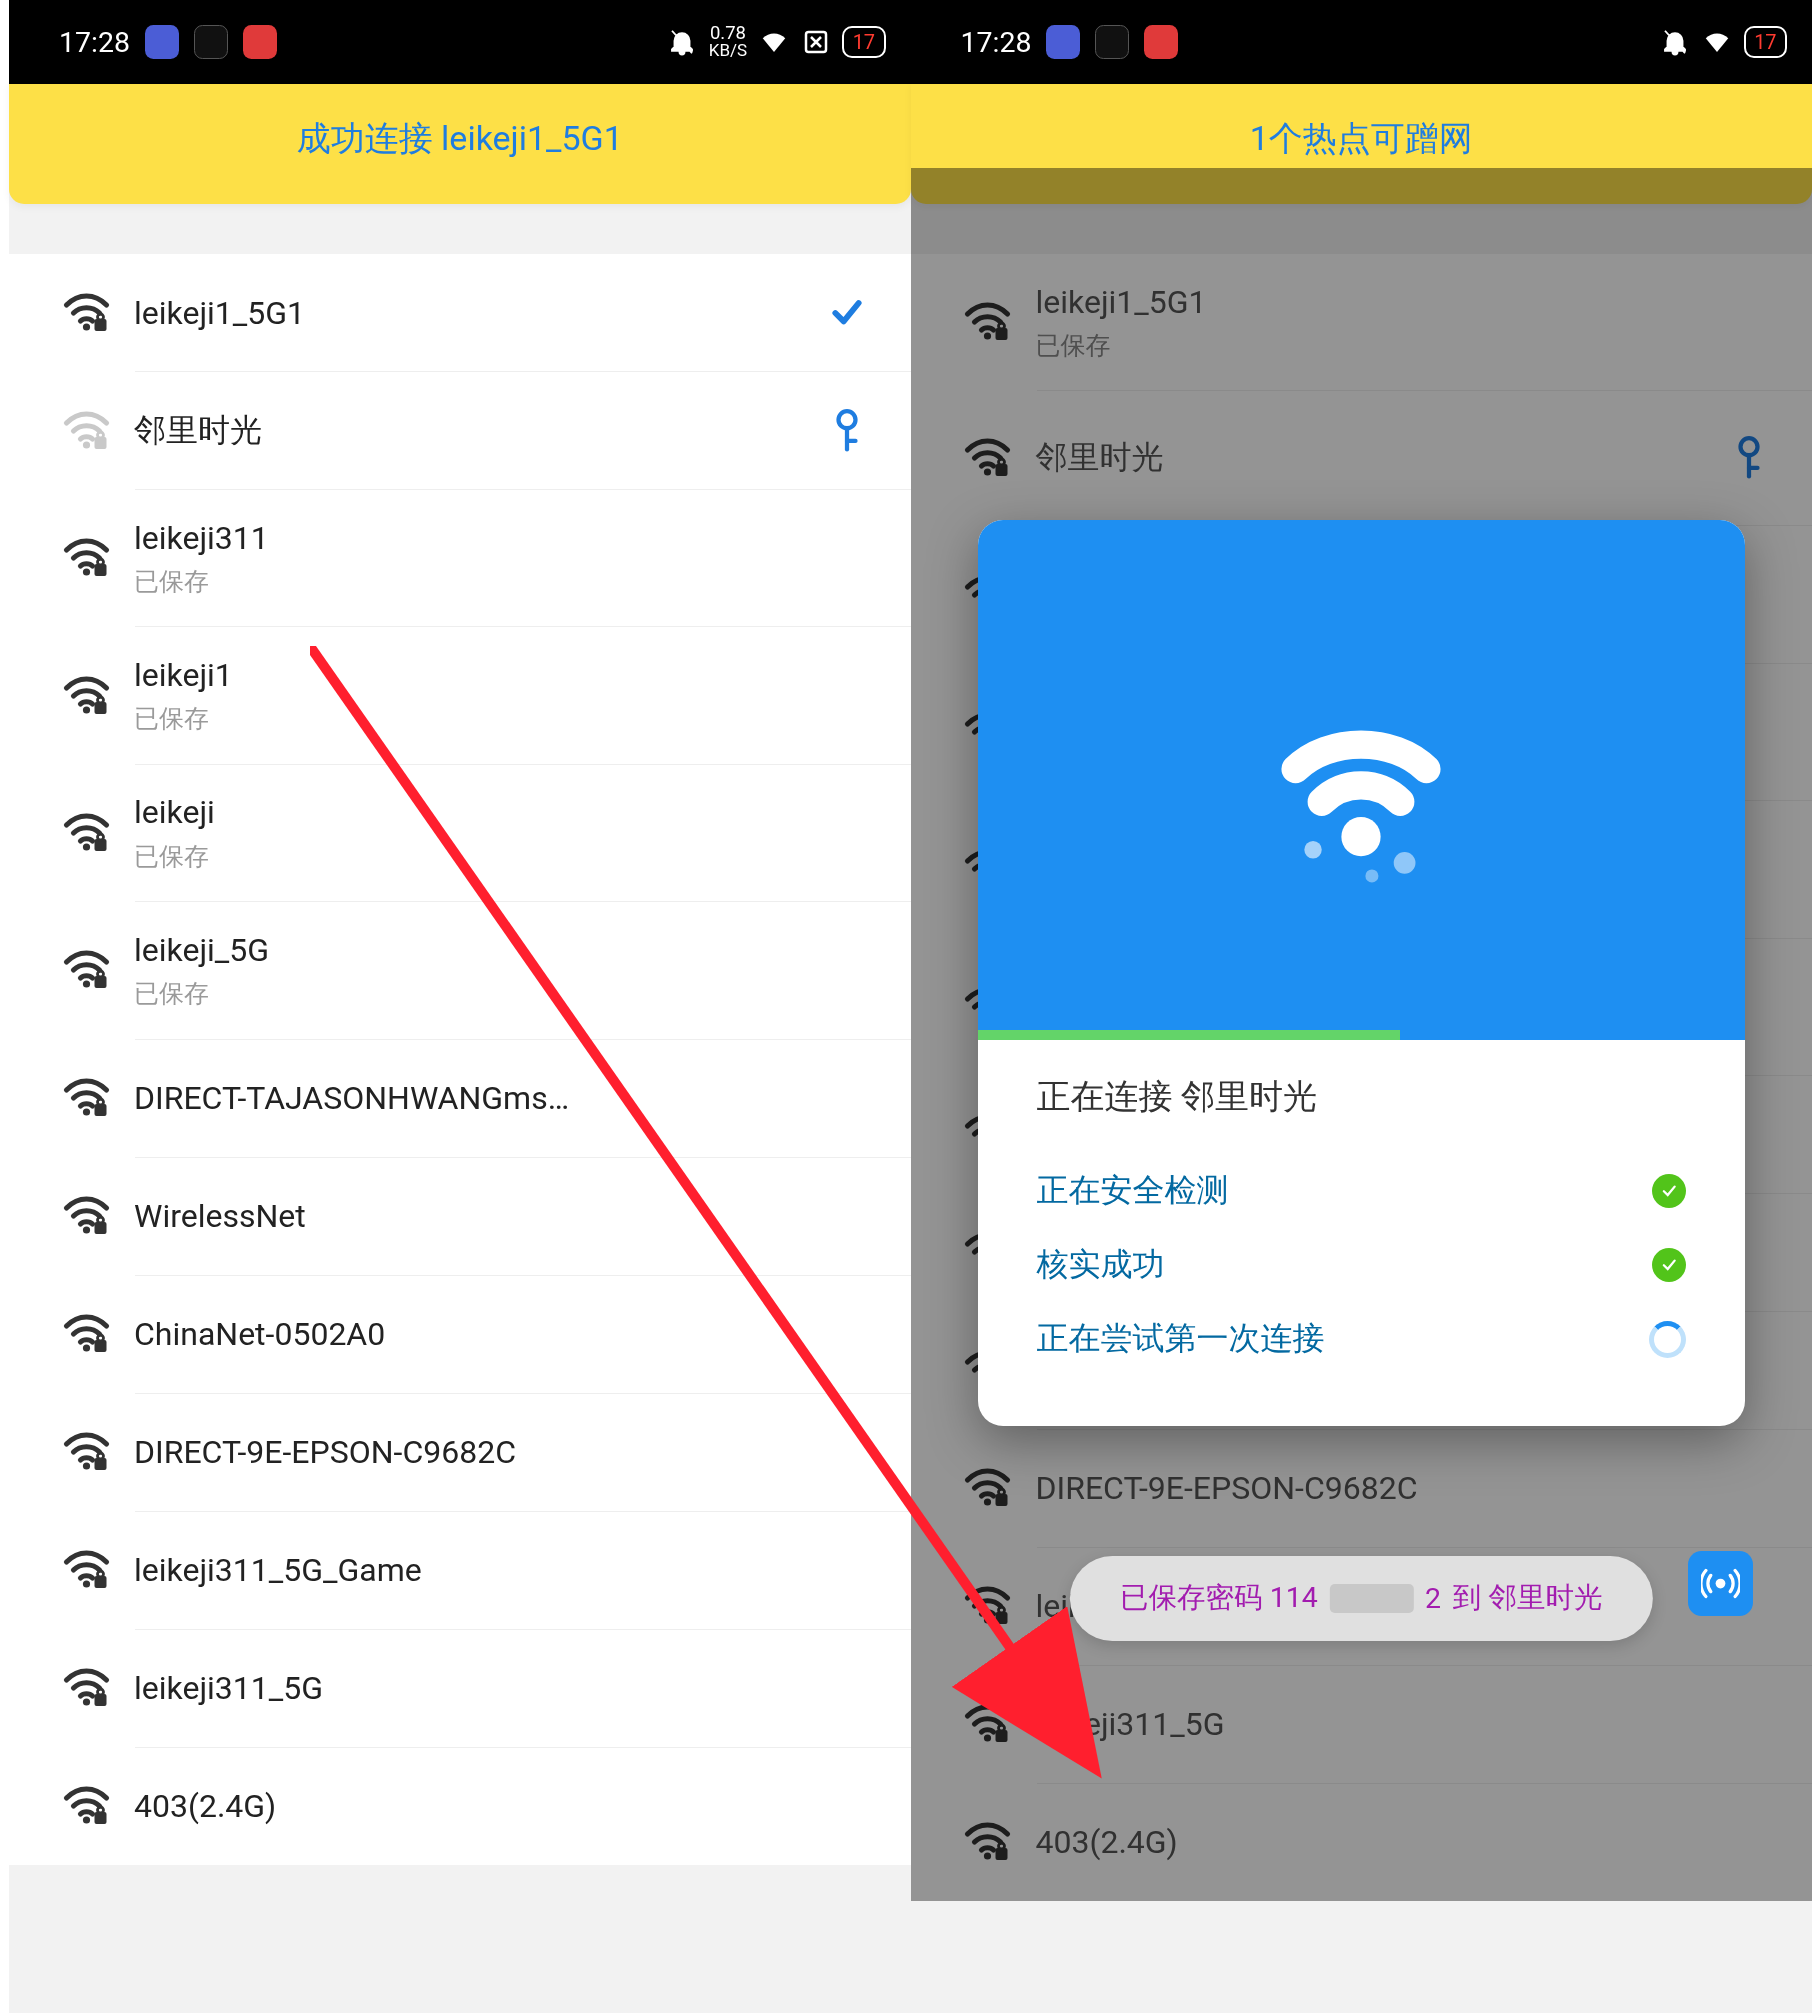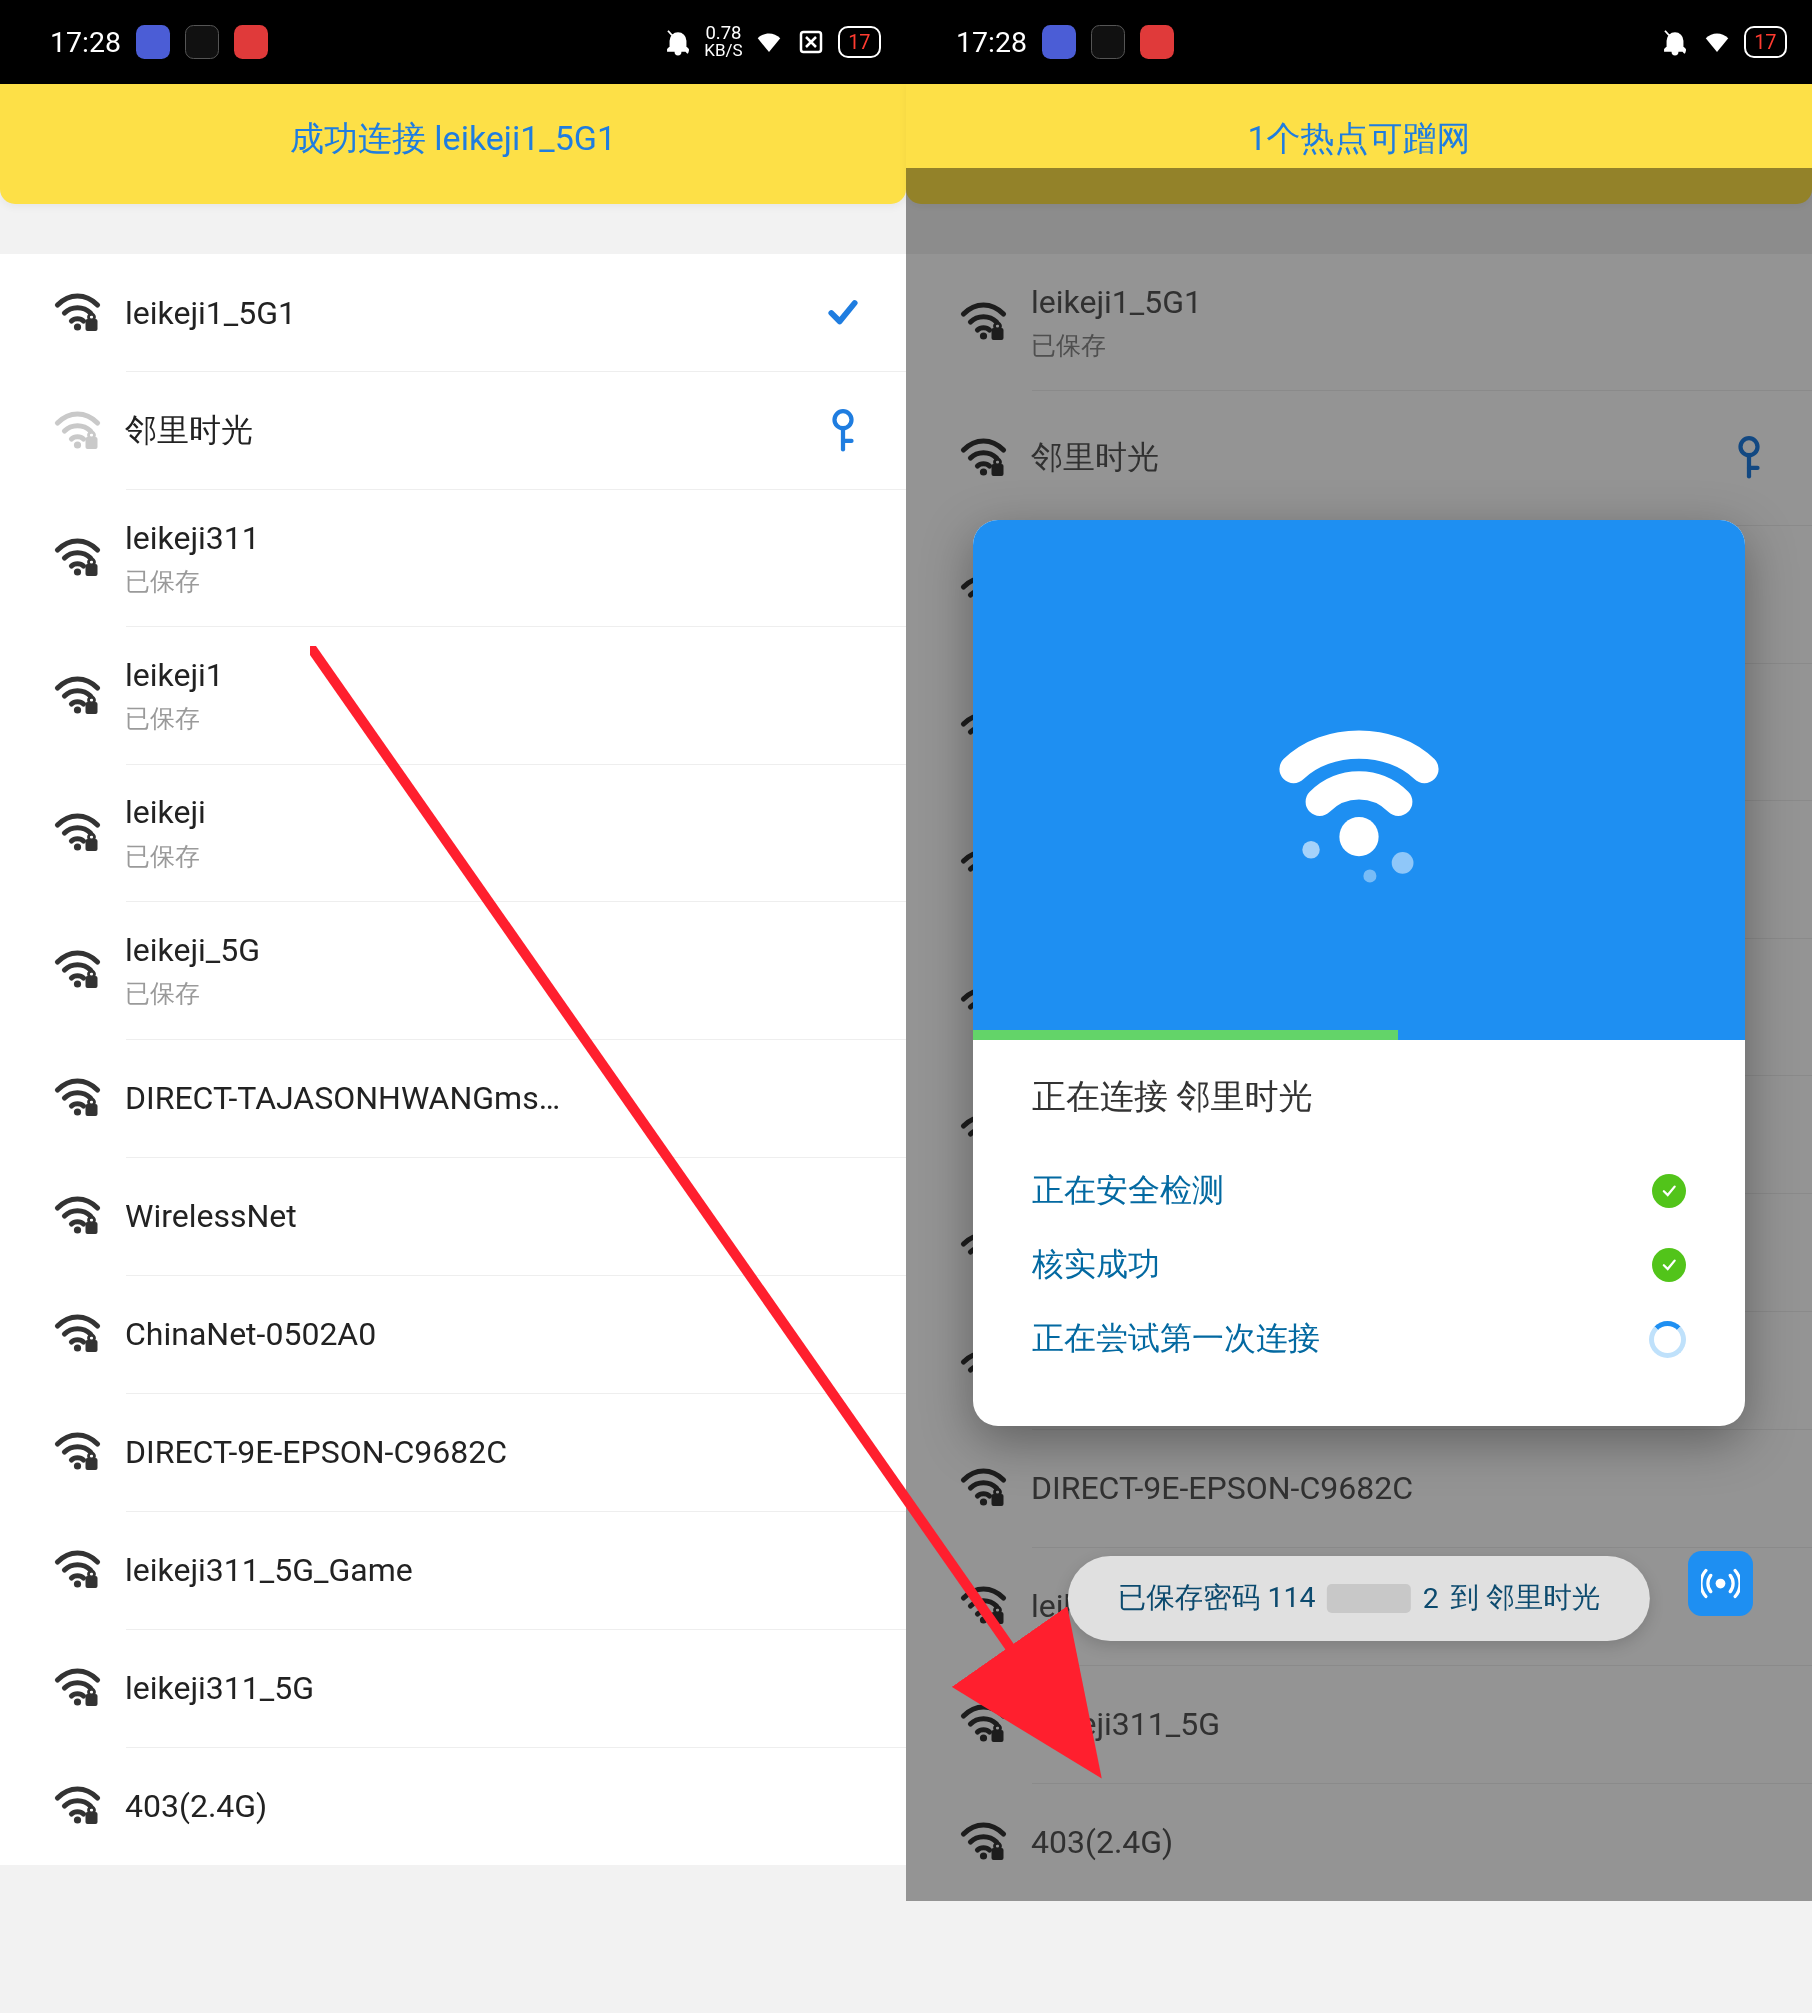--- a/index.html
+++ b/index.html
@@ -4,21 +4,21 @@
 <style>
   * { margin: 0; padding: 0; box-sizing: border-box; }
   body {
     font-family: -apple-system, BlinkMacSystemFont, "Segoe UI", Roboto, "PingFang SC", "Microsoft YaHei", sans-serif;
     background: #fff;
     width: 1812px;
     height: 2014px;
     position: relative;
     overflow: hidden;
   }
-  .container { display: flex; width: 100%; height: 100%; }
+  .container { display: flex; width: 100%; height: 100%; padding-left: 9px; }
   .phone { width: 50%; height: 100%; position: relative; background: #f2f2f2; }
   .phone-right { background: #f2f2f2; }
 
   
   .status-bar {
     height: 84px; background: #000; color: #fff;
     display: flex; align-items: center; justify-content: space-between;
     padding: 0 25px 0 50px; font-size: 28.5px;
   }
   .status-left { display: flex; align-items: center; gap: 15px; }
@@ -89,21 +89,21 @@
     display:flex; align-items:center; justify-content:center; color:#fff;
   }
   .spinner {
     width: 37px; height: 37px; border: 5px solid #bfe1fb;
     border-top-color: #1e8ff2; border-radius: 50%;
   }
 
   
   .toast {
     position: absolute; left: 50%; transform: translateX(-50%);
-    bottom: 260px; background: #e0e0e0; color: #0c4a6e;
+    bottom: 260px; background: #e0e0e0; color: #a21caf;
     font-size: 28.5px; padding: 23.5px 50px; border-radius: 50px;
     display:flex; align-items:center; gap: 11.7px;
     box-shadow: 0 5px 15px rgba(0,0,0,0.15);
     white-space: nowrap;
   }
   .toast .mask { background: #c8c8c8; display:inline-block; width:84px; height:28.5px; border-radius:5px; vertical-align:middle; }
 
   
   .fab {
     position:absolute; right: 59px; bottom: 285px;

